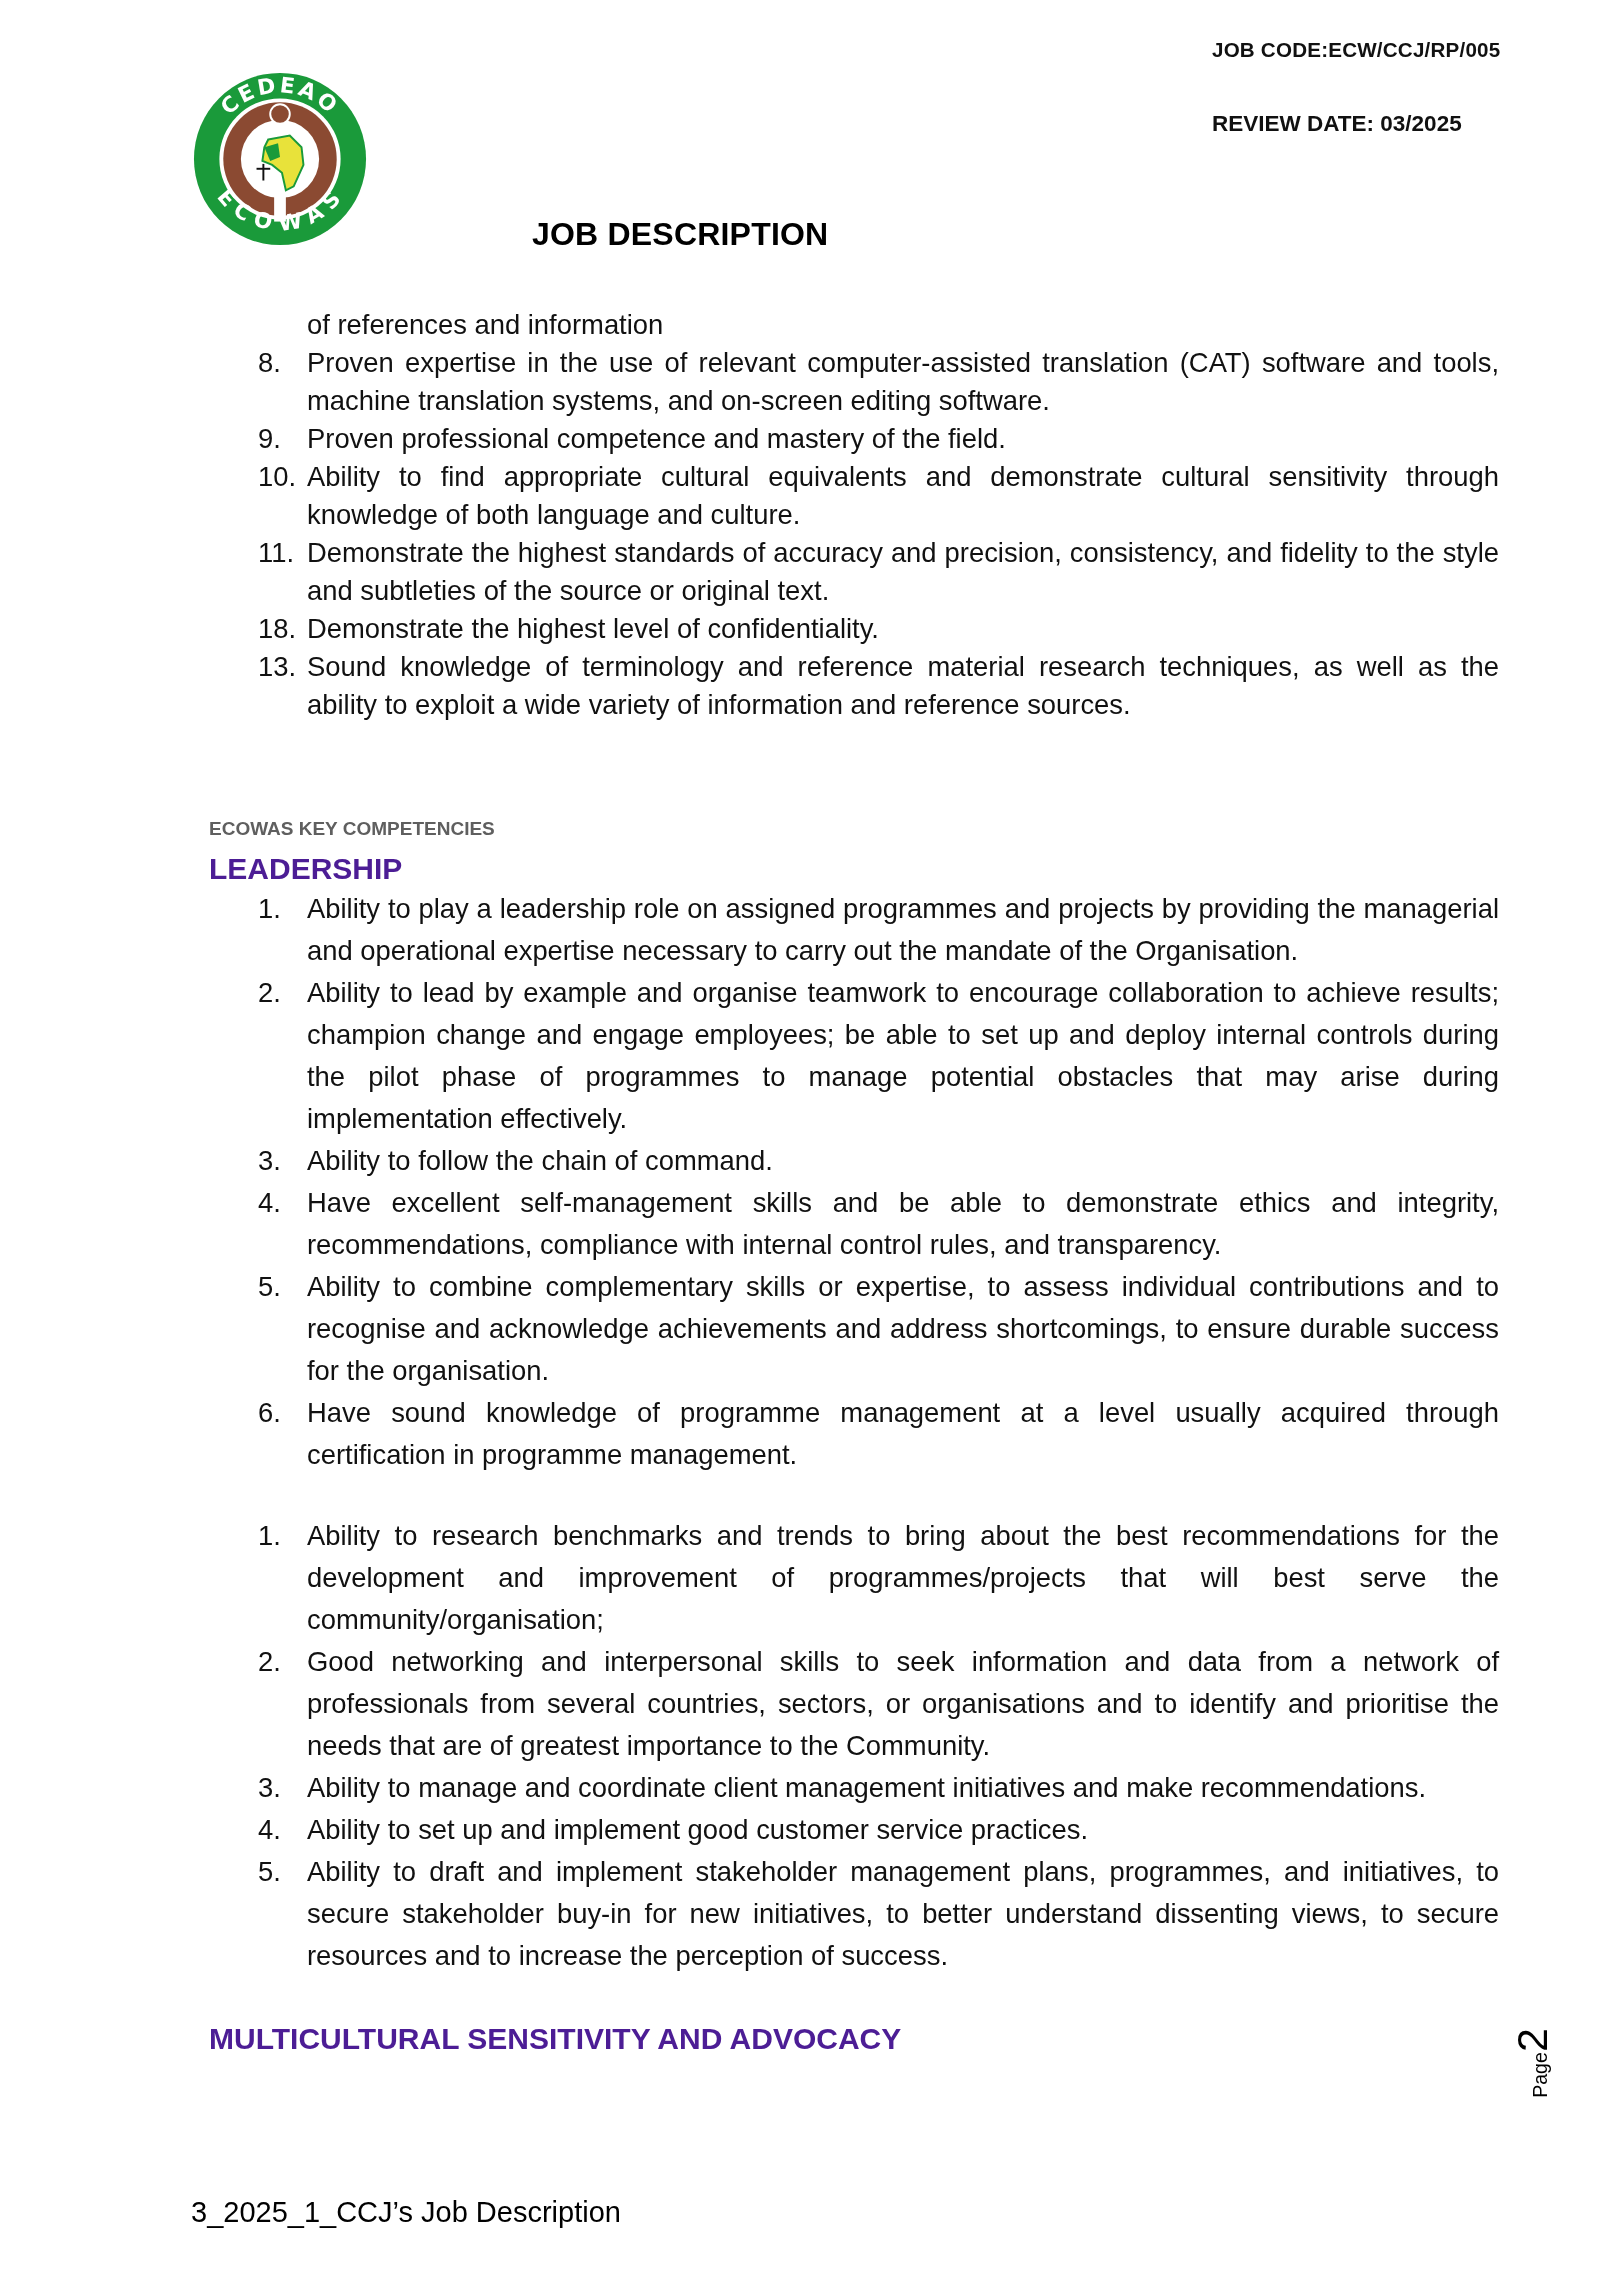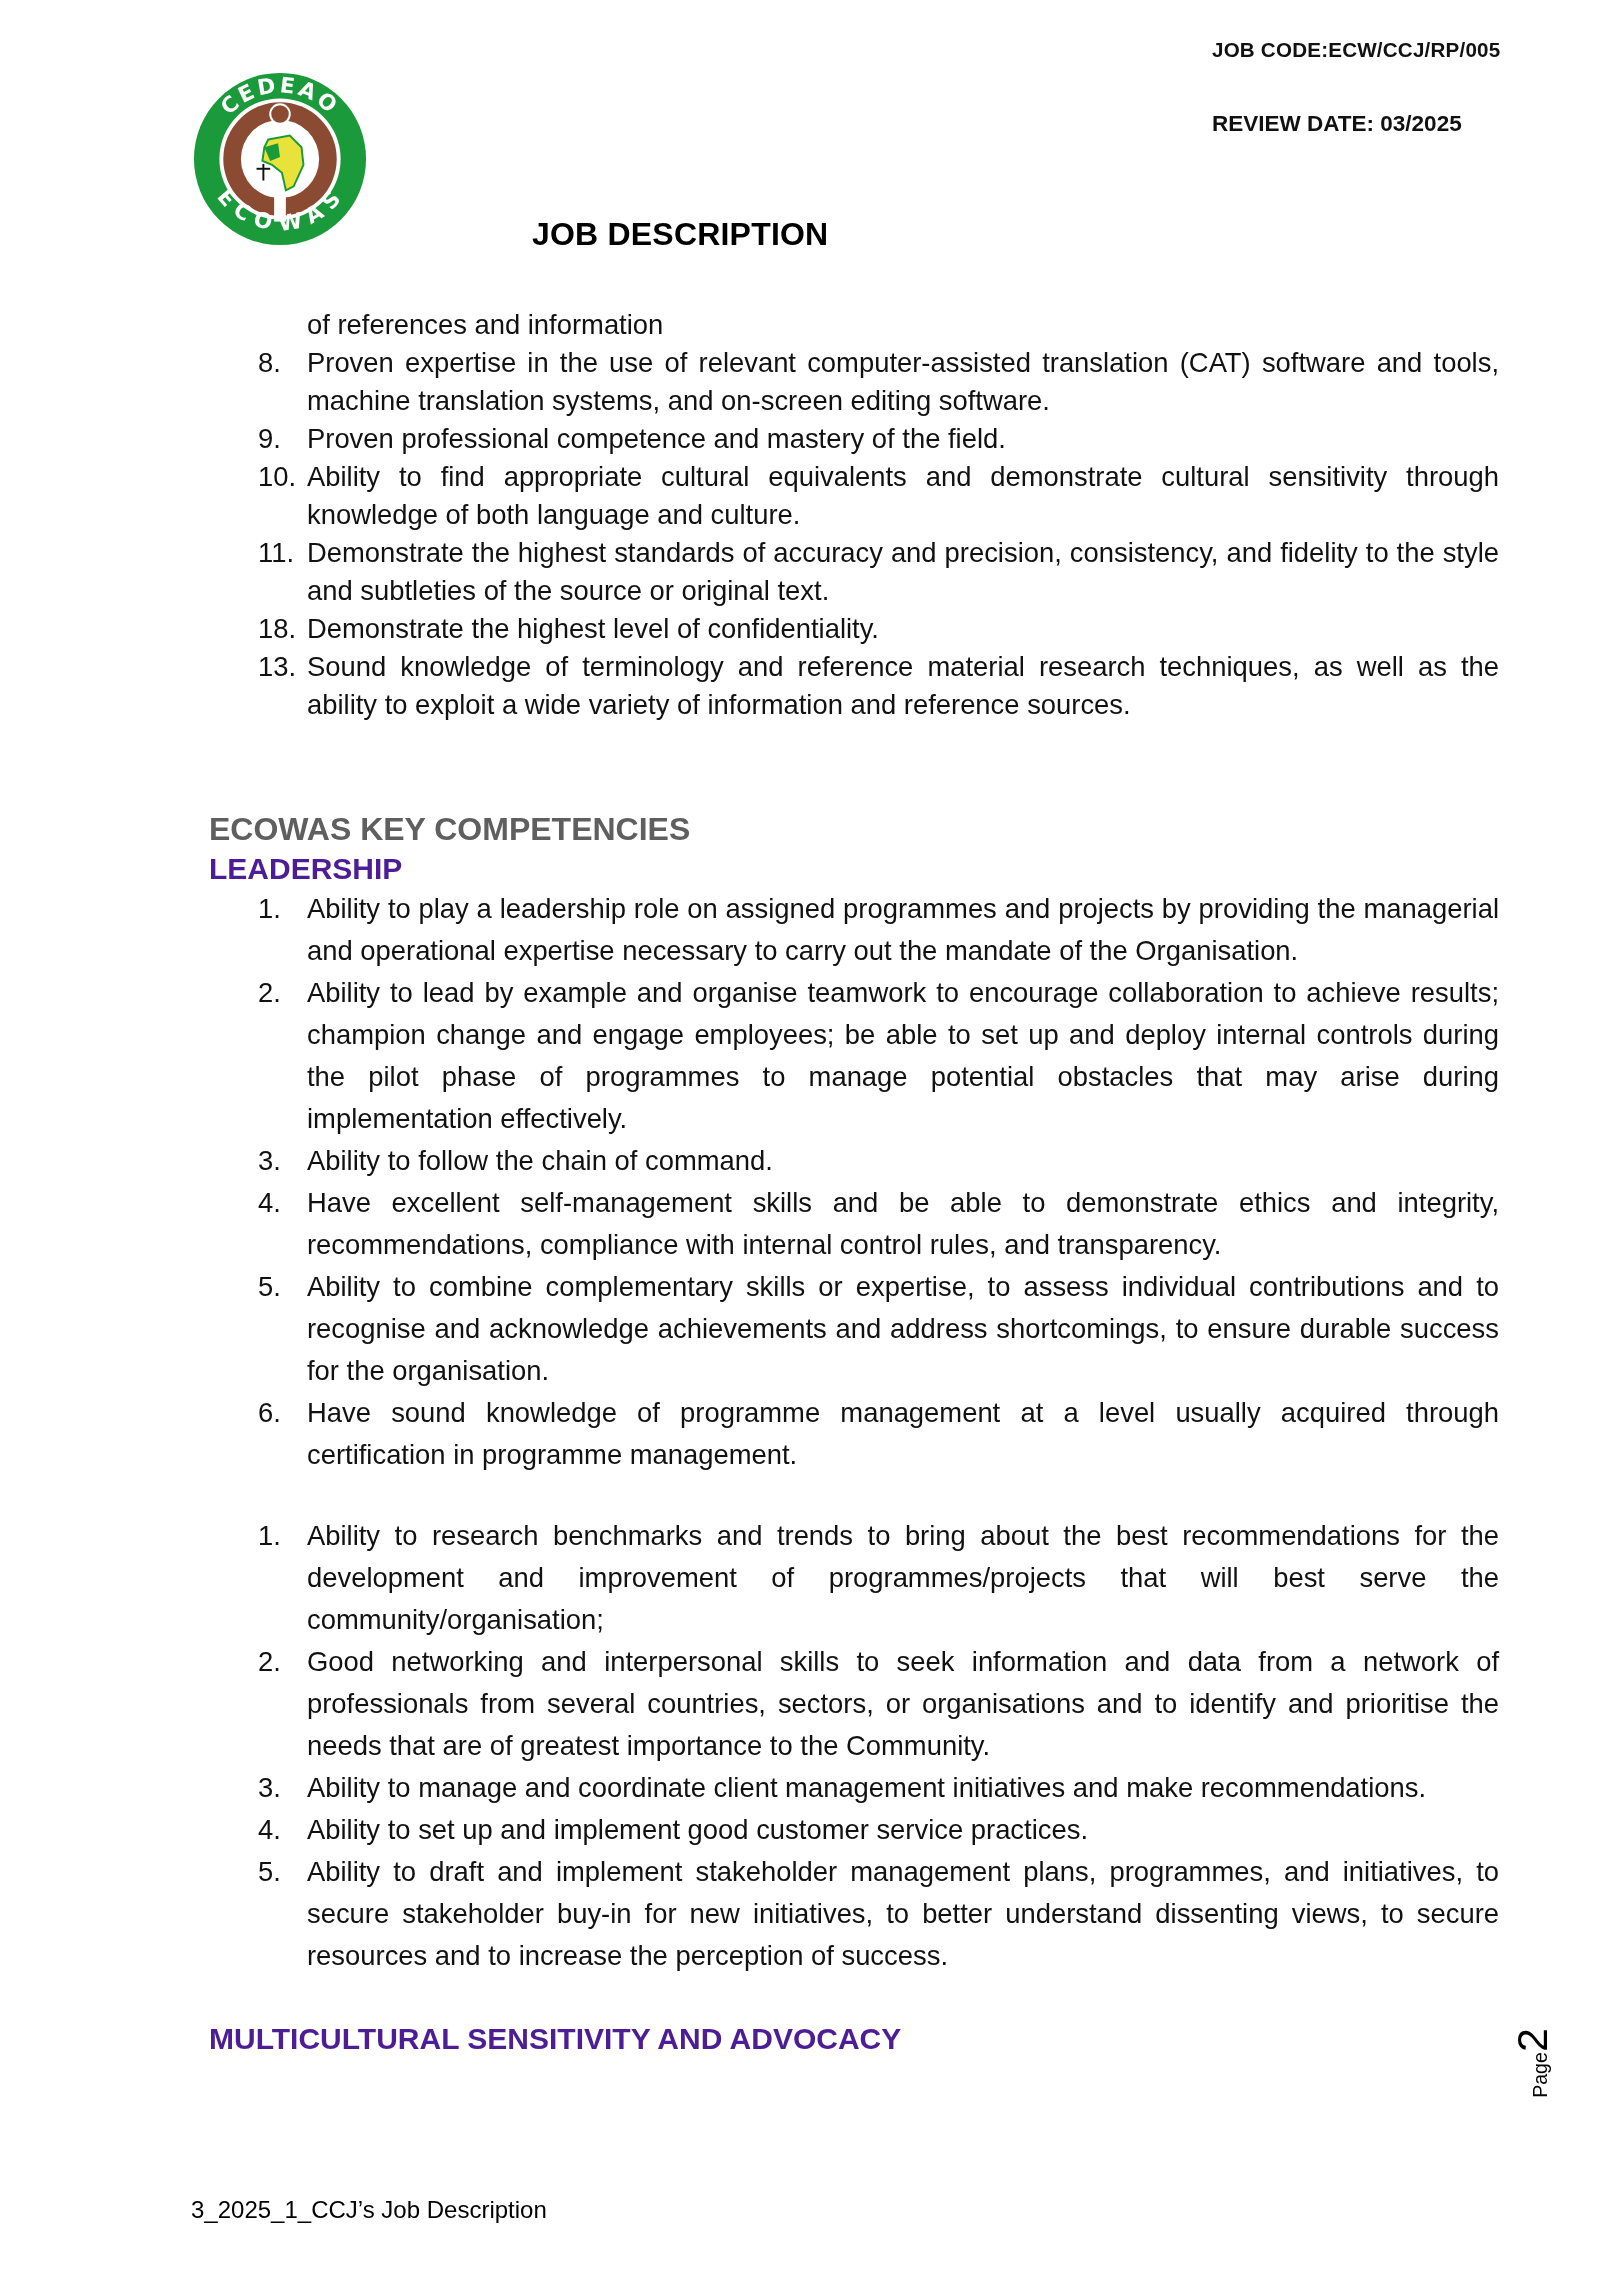--- a/index.html
+++ b/index.html
@@ -22,34 +22,34 @@
     }
     .content {
       position: absolute; left: 209px; top: 306px; width: 1290px;
       font-size: 27.4px; line-height: 38px; color: #111;
     }
     .cont-line { padding-left: 98px; }
     ol.list { list-style: none; margin: 0; padding: 0; }
     ol.list li { position: relative; padding-left: 98px; text-align: justify; }
     ol.list li .num { position: absolute; left: 49px; top: 0; }
     ol.list.spaced { line-height: 42px; }
-    .sec-gray { font-weight: bold; color: #5f5f5f; font-size: 32px; margin-top: 0; }
+    .sec-gray { font-weight: bold; color: #5f5f5f; font-size: 19px; margin-top: 0; }
     .sec-red { font-weight: bold; color: #4c1d95; font-size: 30px; }
     .page-num {
       position: absolute; left: 1512px; top: 2019px; width: 39px; height: 88px;
     }
     .page-num .inner {
       position: absolute; left: 50%; top: 50%;
       transform: translate(-50%, -50%) rotate(-90deg);
       white-space: nowrap; font-family: "Liberation Sans", sans-serif; color: #000;
     }
     .page-num .lbl { font-size: 19.6px; }
     .page-num .val { font-size: 43px; }
     .footer {
-      position: absolute; left: 191px; top: 2196px; font-size: 24px; color: #000;
+      position: absolute; left: 191px; top: 2196px; font-size: 29px; color: #000;
     }
   </style>
 </head>
 <body>
 
 <div class="logo">
   <svg width="176" height="176" viewBox="0 0 180 180">
     <circle cx="90" cy="90" r="88" fill="#1a9a3a"></circle>
     <circle cx="90" cy="90" r="62" fill="#ffffff"></circle>
     <circle cx="90" cy="90" r="58" fill="#8b4a32"></circle>

